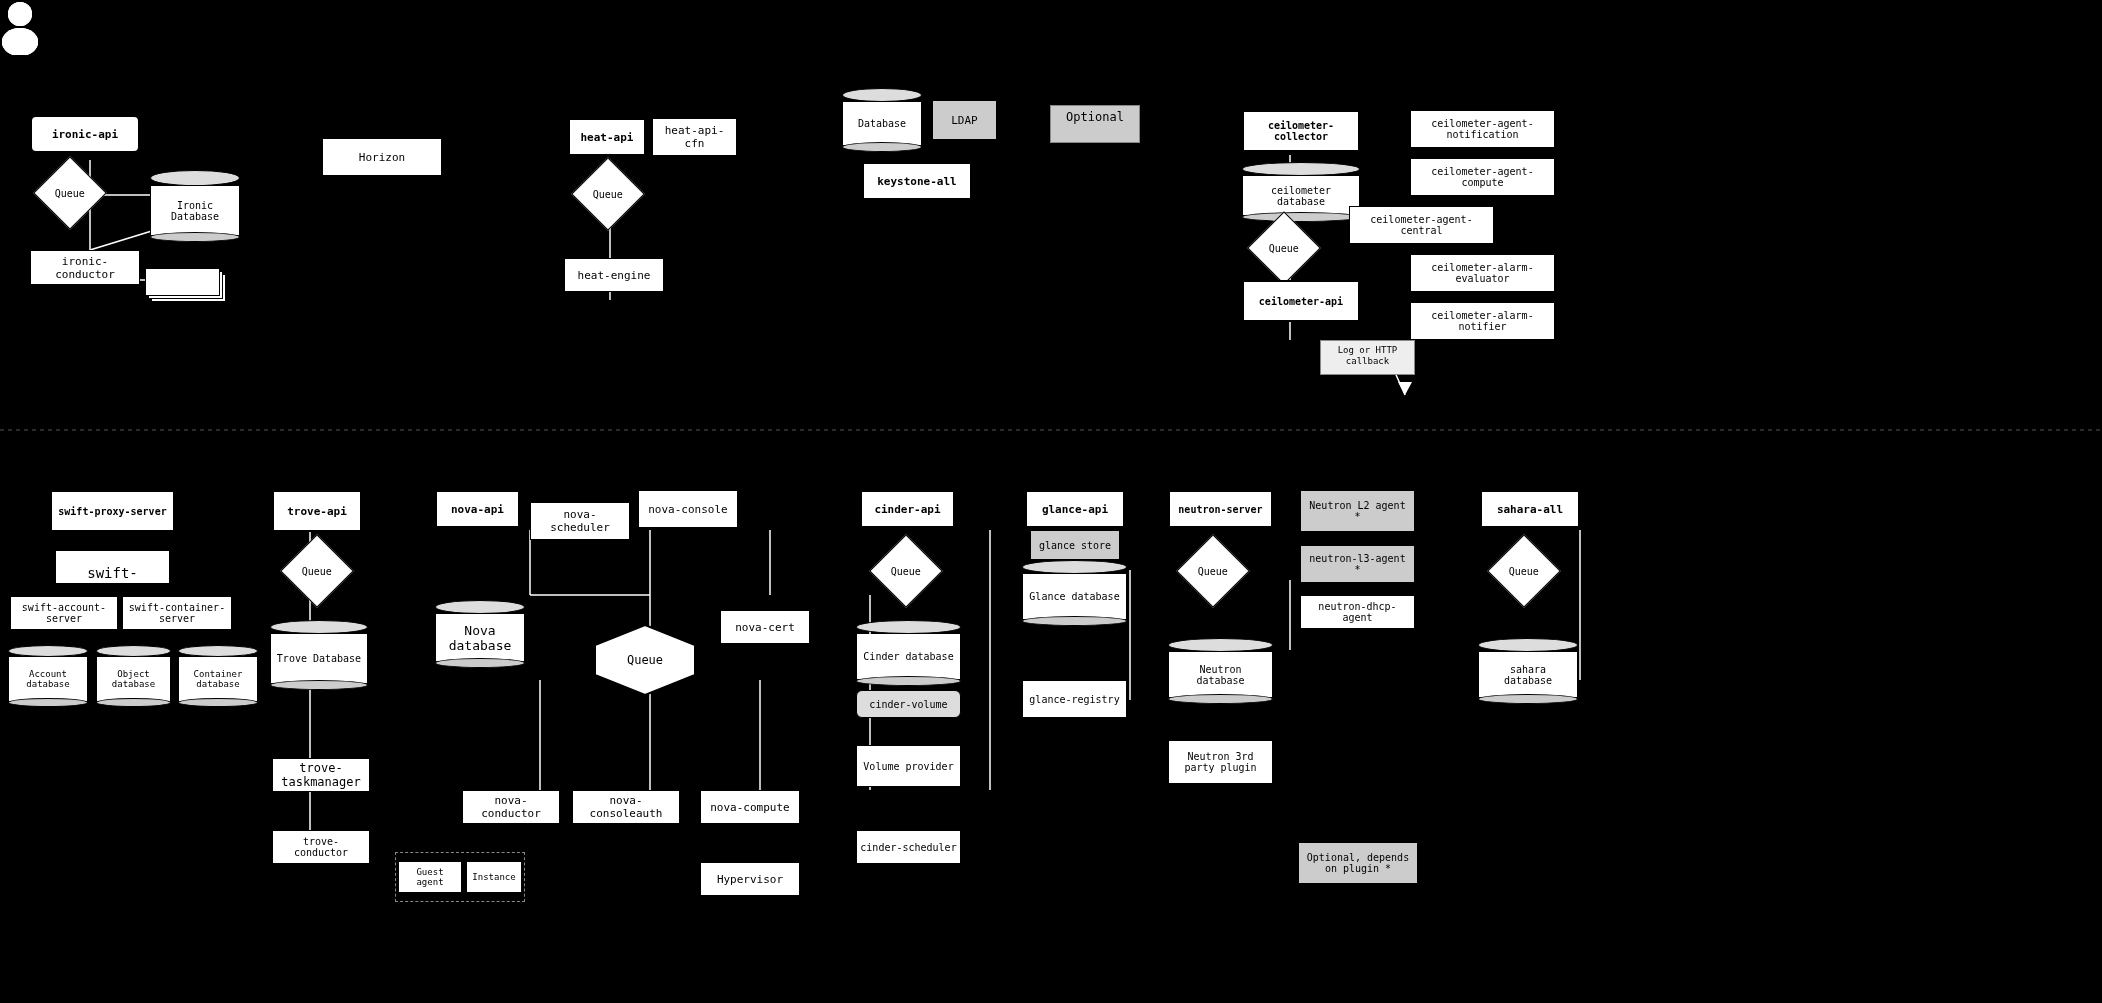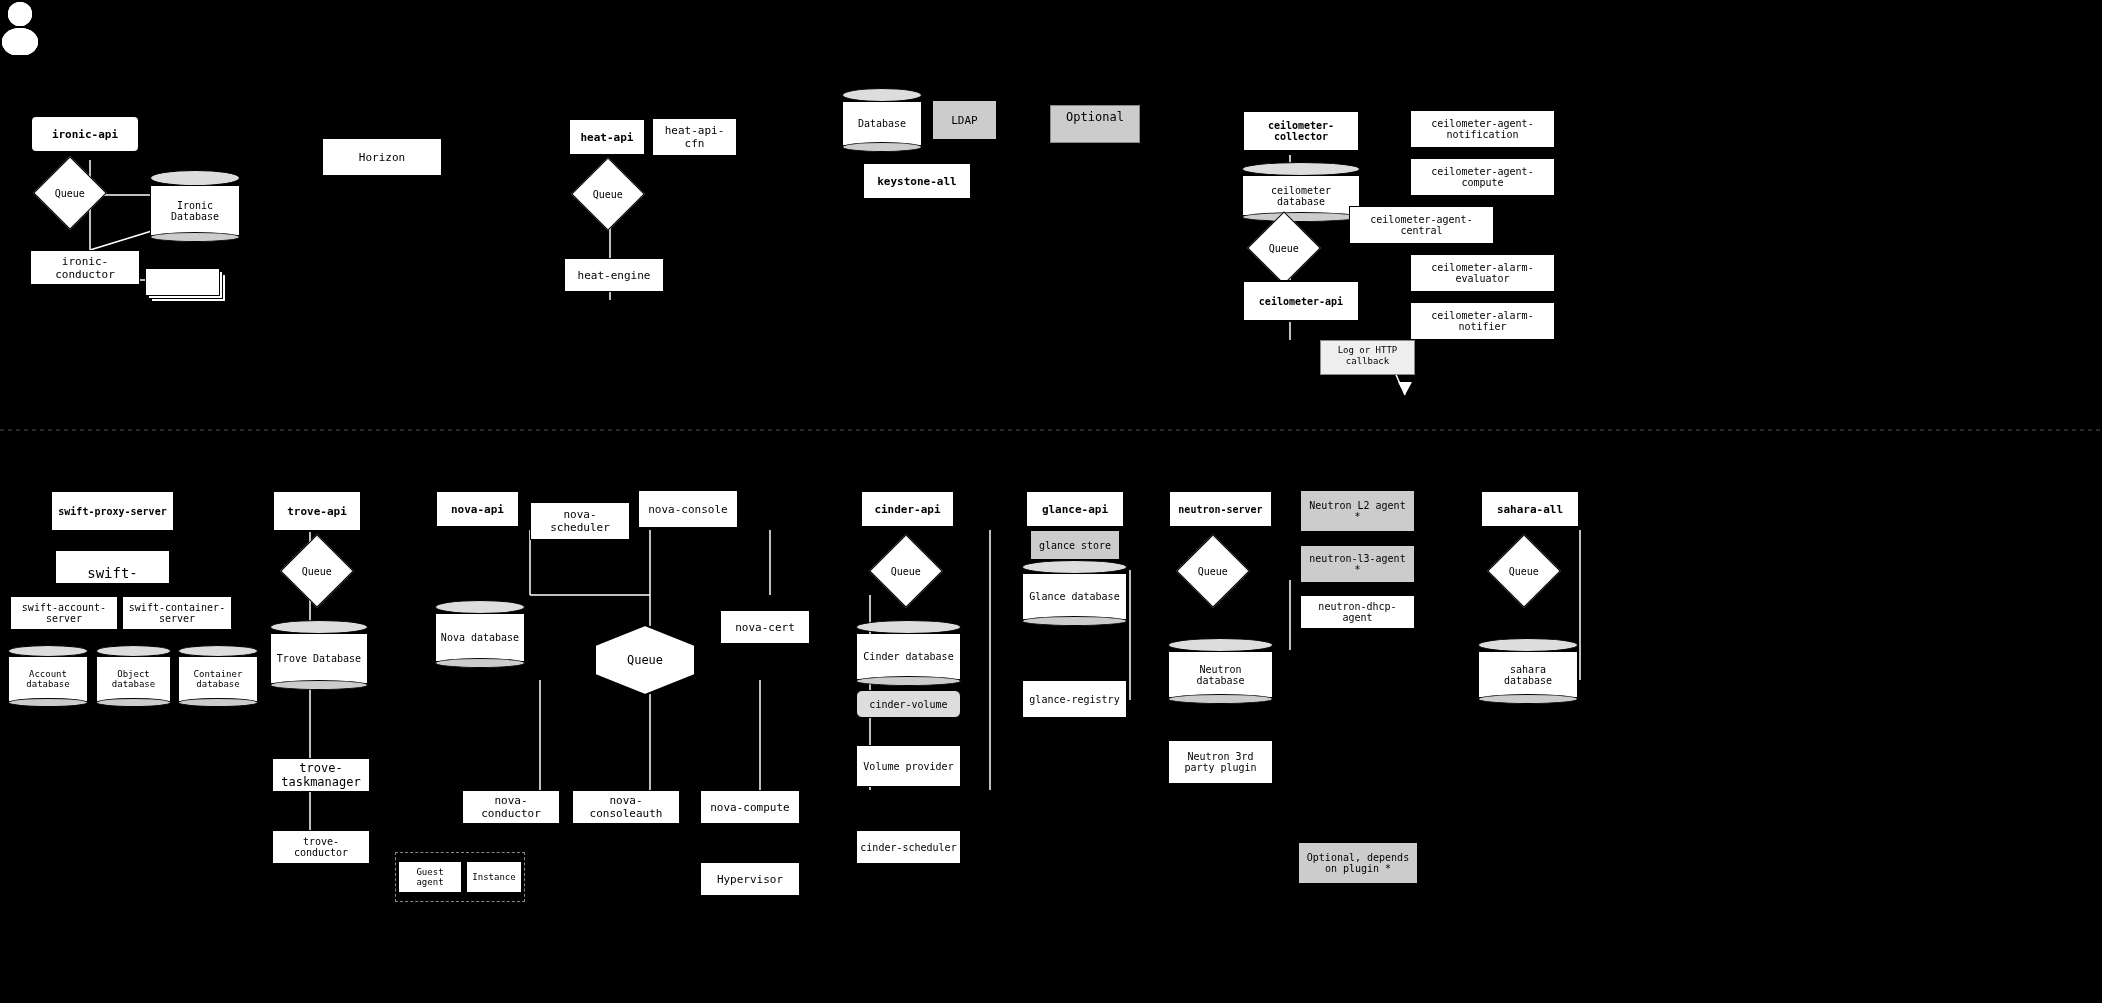--- a/index.html
+++ b/index.html
@@ -397,21 +397,21 @@
     <span>nova-scheduler</span>
   </div>
 
   <div class="box" style="left:638px;top:490px;width:100px;height:38px;">
     <span>nova-console</span>
   </div>
 
   <div class="cylinder" style="left:435px;top:600px;width:90px;">
     <div class="cyl-top" style="width:90px;height:14px;"></div>
     <div class="cyl-body" style="width:90px;height:48px;">
-      <span style="font-size:10px;">Nova database</span>
+      <span style="font-size:13px;">Nova database</span>
     </div>
     <div class="cyl-bottom" style="width:90px;height:10px;"></div>
   </div>
 
   <div style="position:absolute;left:590px;top:620px;">
     <svg width="110" height="80" viewBox="0 0 110 80">
       <polygon points="55,5 105,25 105,55 55,75 5,55 5,25" fill="#fff" stroke="#000" stroke-width="2"></polygon>
       <text x="55" y="44" text-anchor="middle" font-family="monospace" font-size="12" fill="#000">Queue</text>
     </svg>
   </div>

